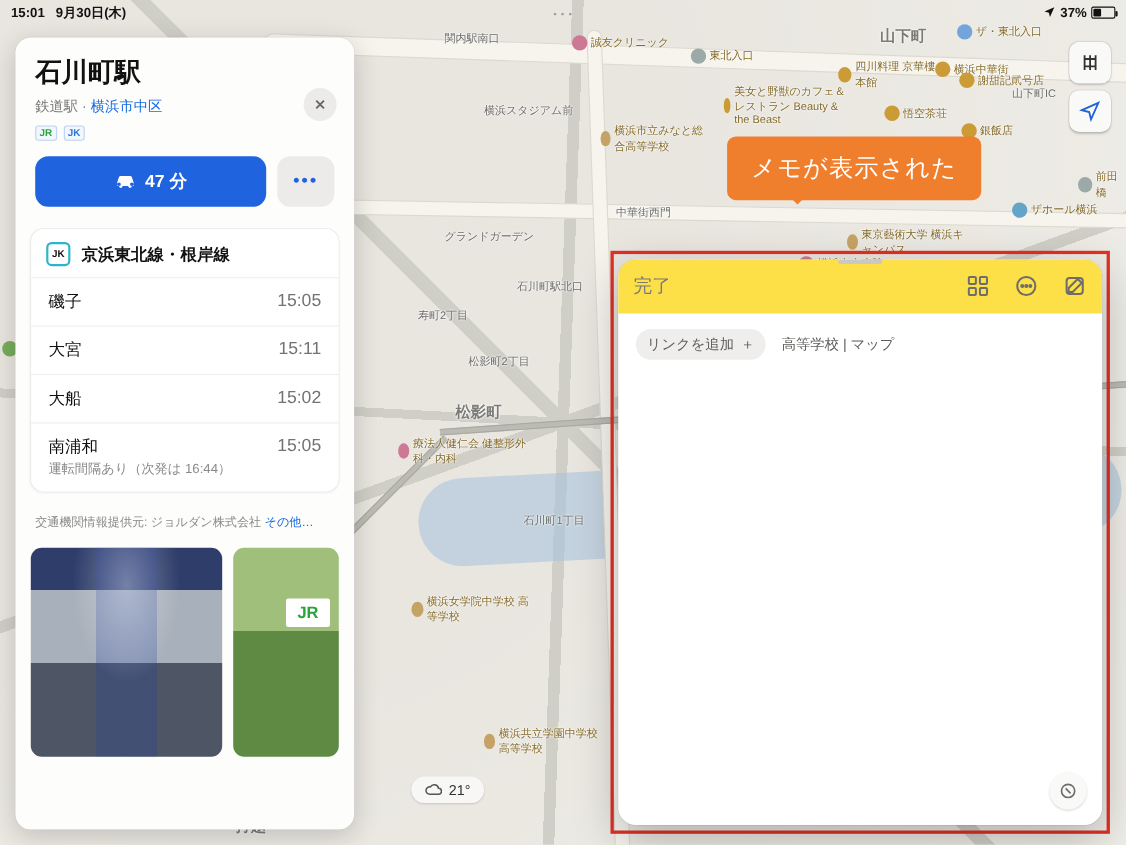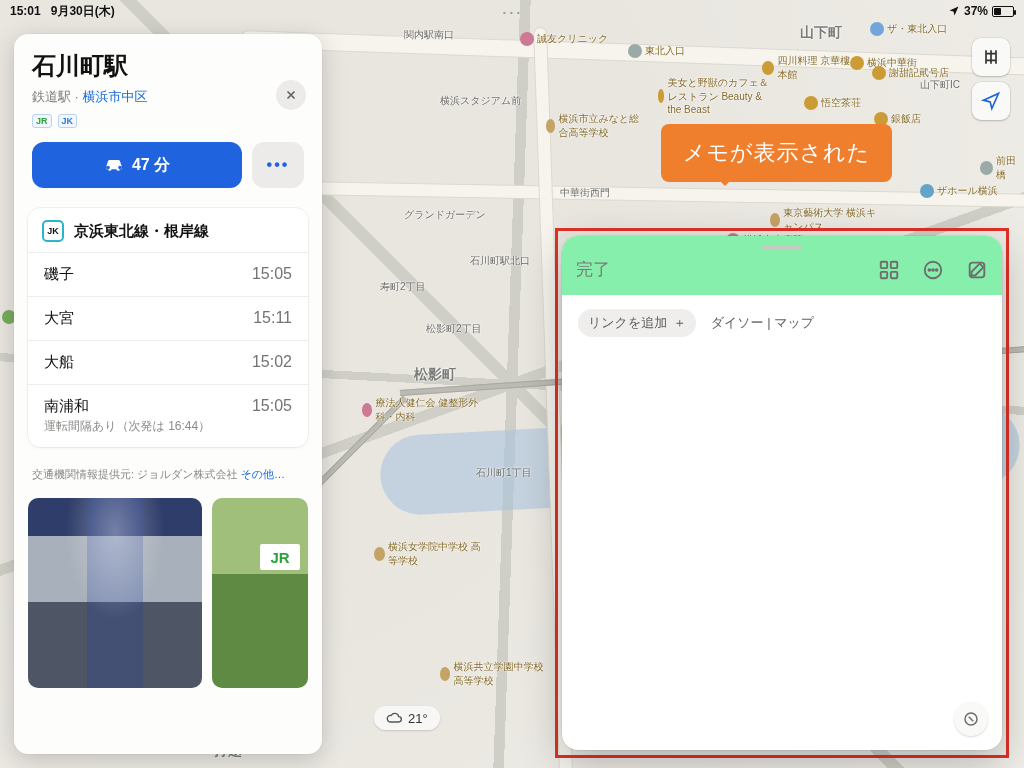--- a/index.html
+++ b/index.html
@@ -85,21 +85,21 @@
 
   
   .weather{position:absolute;left:374px;bottom:38px;background:#f9f9f8dd;border-radius:16px;padding:4px 12px;font-size:13px;color:#333;display:flex;align-items:center;gap:6px;box-shadow:0 1px 2px rgba(0,0,0,.15);}
 
   
   .annot-frame{position:absolute;left:555px;top:228px;width:454px;height:530px;border:3px solid #e03127;pointer-events:none;}
   .callout{position:absolute;left:661px;top:124px;background:#f07f2d;color:#fff;font-size:22px;font-weight:500;padding:14px 22px;border-radius:8px;letter-spacing:1px;}
   .callout:after{content:"";position:absolute;left:52px;bottom:-16px;border:12px solid transparent;border-top-color:#f07f2d;}
 
   .popover{position:absolute;left:562px;top:236px;width:440px;height:514px;background:#fff;border-radius:16px;box-shadow:0 12px 40px rgba(0,0,0,.25),0 0 0 .5px rgba(0,0,0,.1);display:flex;flex-direction:column;overflow:hidden;}
-  .pop-top{background:#86efac;padding:10px 14px 14px;}
+  .pop-top{background:#fde047;padding:0 14px 14px;}
   .pop-top .grip{width:40px;height:4px;border-radius:4px;background:#c9c8c5;margin:0 auto 8px;}
   .pop-top .row{display:flex;align-items:center;justify-content:space-between;}
   .pop-done{font-size:17px;color:#7b7a78;}
   .pop-icons{display:flex;gap:22px;color:#6e6d6b;}
   .pop-icons svg{width:22px;height:22px;}
   .pop-body{padding:14px 16px;flex:1;}
   .linkpill{display:inline-flex;align-items:center;gap:6px;background:#efeeec;border-radius:14px;padding:5px 10px;font-size:13px;color:#5f5e5c;}
   .notetitle{display:inline-block;margin-left:10px;font-size:13px;color:#5f5e5c;}
 
   .lockbtn{position:absolute;right:14px;bottom:14px;width:34px;height:34px;border-radius:50%;background:#f9f9f8;display:flex;align-items:center;justify-content:center;box-shadow:0 1px 2px rgba(0,0,0,.15);color:#6d6d6b;}
@@ -336,21 +336,21 @@
             <path d="M15 5l4 4-9 9H6v-4l9-9z"></path>
           </svg>
       </div>
     </div>
   </div>
   <div class="pop-body">
     <span class="linkpill">
       <span>リンクを追加</span>
       <span>＋</span>
     </span>
-    <span class="notetitle">ダイソー | マップ</span>
+    <span class="notetitle">高等学校 | マップ</span>
   </div>
   <div class="lockbtn">
     <svg width="18" height="18" viewBox="0 0 24 24" fill="none" stroke="currentColor" stroke-width="2">
         <circle cx="12" cy="12" r="8"></circle>
         <path d="M9 9l6 6"></path>
       </svg>
   </div>
 </div>
 
 </body></html>

